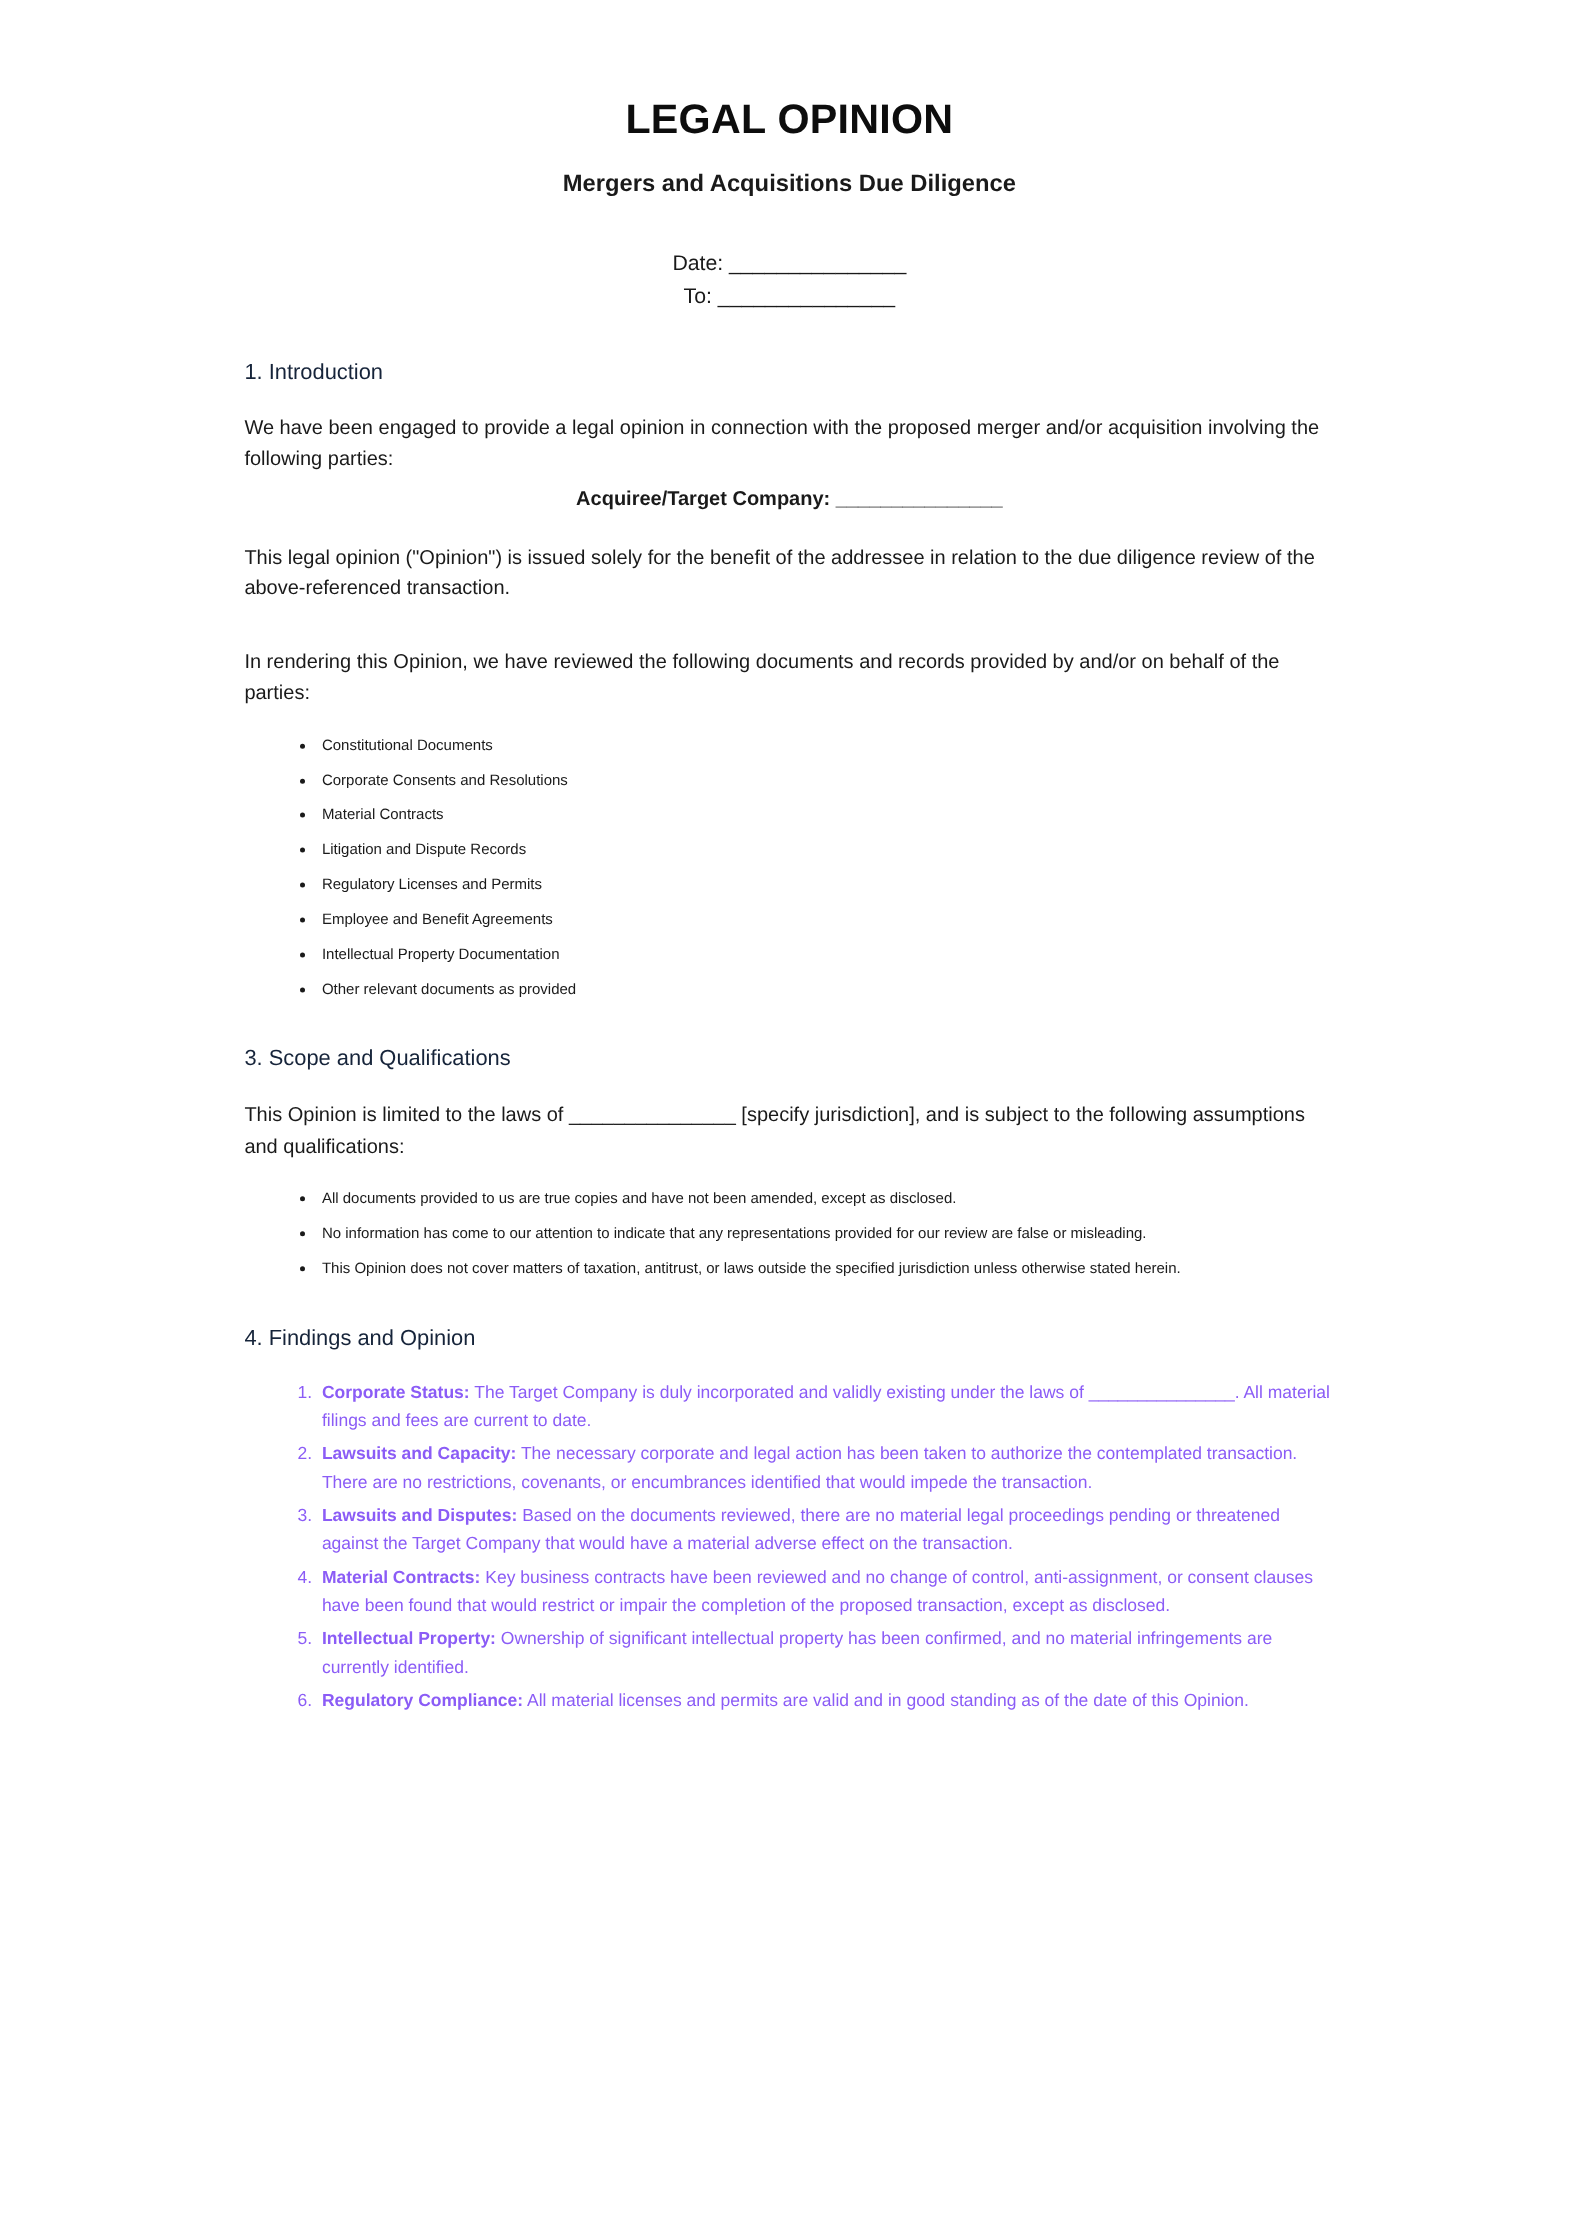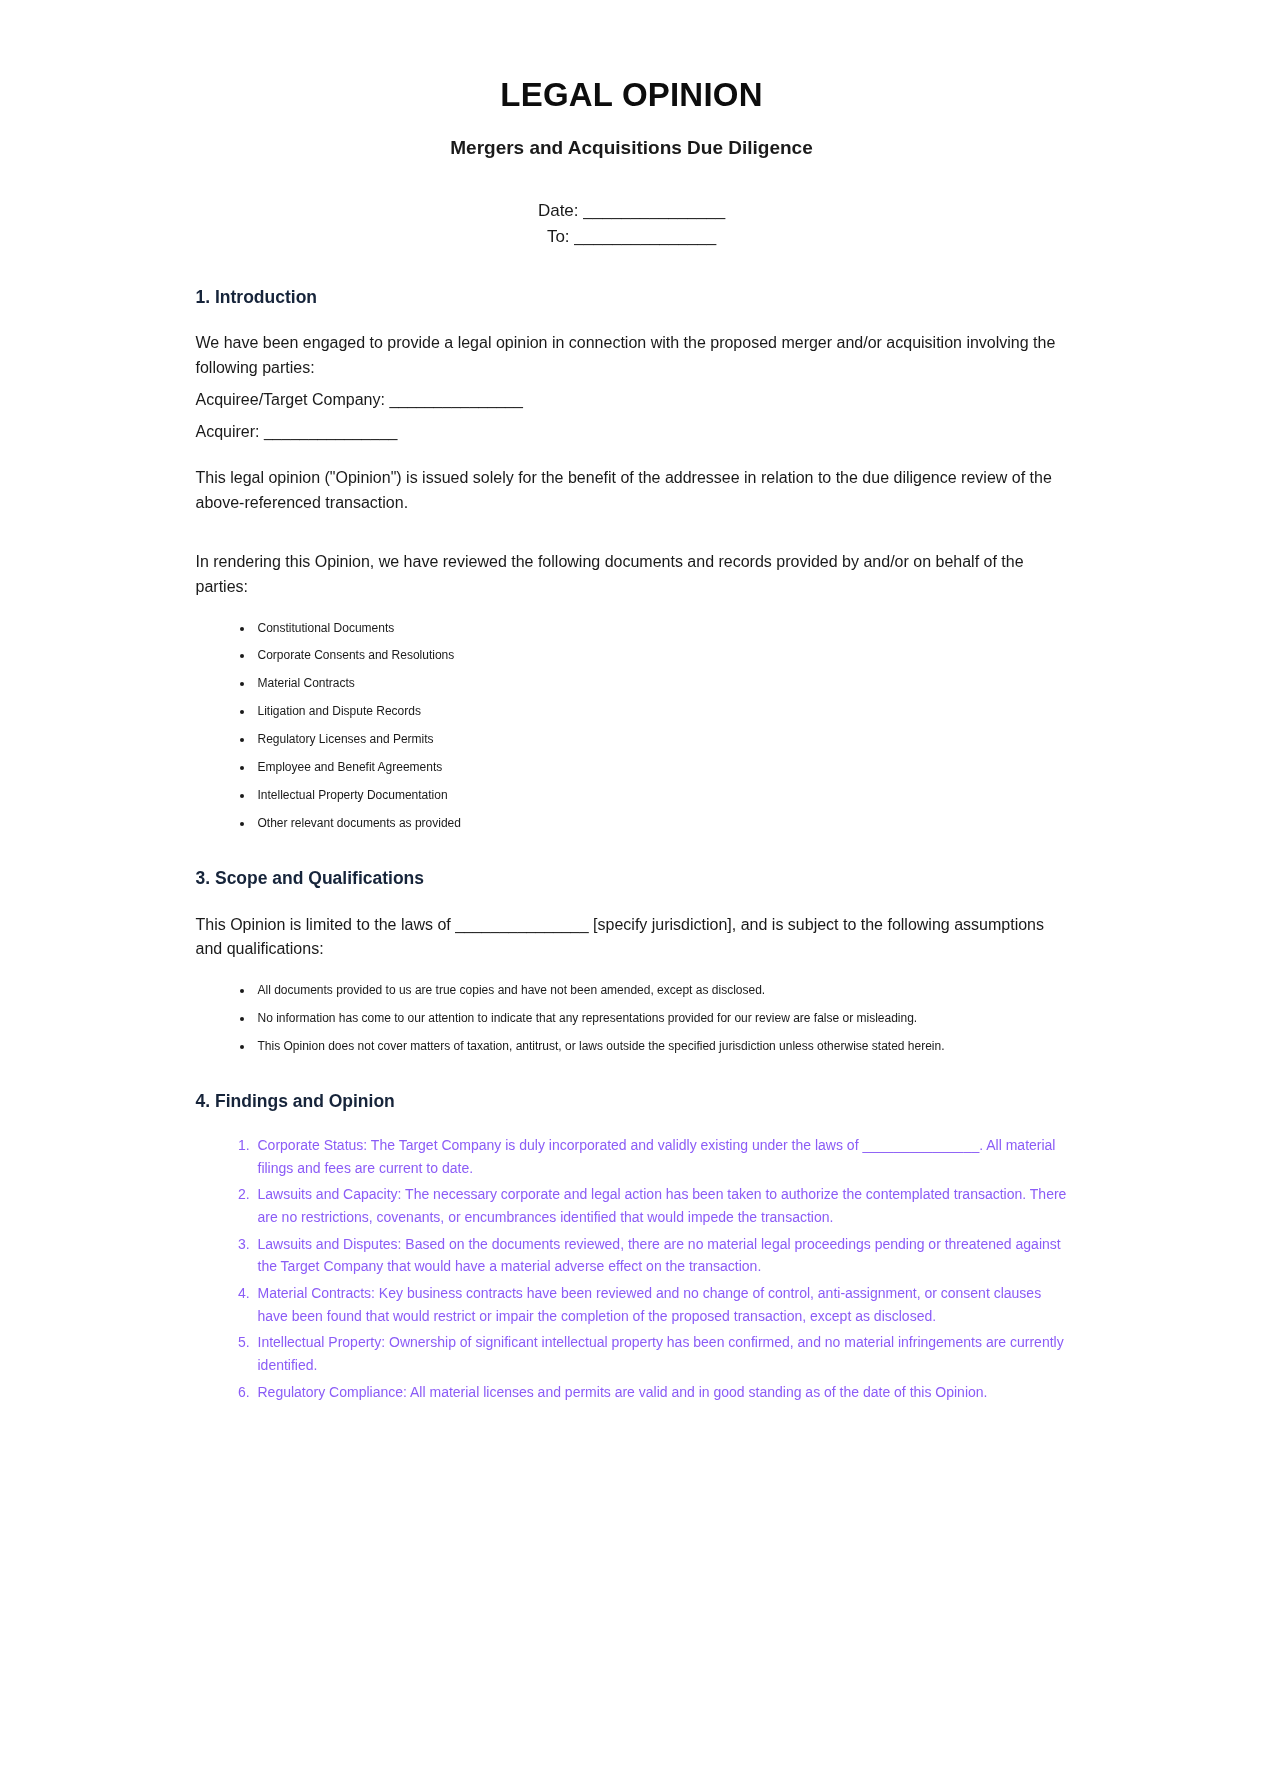--- a/index.html
+++ b/index.html
@@ -50,36 +50,37 @@
     line-height: 1.55;
     white-space: pre;
   }
 
   
   .section {
     margin-top: 34px;
   }
   .section-heading {
     font-size: 17.5px;
-    font-weight: bold;
+    font-weight: normal;
     color: #16243a;
     margin: 0 0 0 0;
     line-height: 1.4;
   }
   .para {
     font-size: 16px;
     color: #1a1a1a;
     line-height: 1.55;
     margin: 22px 0 0 0;
   }
   .para.tight {
     margin-top: 7px;
   }
   .para b, .lead {
-    font-weight: normal;
+    font-weight: bold;
+    text-align: center;
   }
 
   
   ul.bullets {
     margin: 20px 0 0 0;
     padding-left: 58px;
     list-style-type: disc;
   }
   ul.bullets li {
     font-size: 12px;
@@ -111,21 +112,20 @@
 
   <div class="meta-block">
     <div class="meta-line">Date: _______________</div>
     <div class="meta-line">To: _______________</div>
   </div>
 
   <div class="section">
     <div class="section-heading">1. Introduction</div>
     <p class="para">We have been engaged to provide a legal opinion in connection with the proposed merger and/or acquisition involving the following parties:</p>
     <p class="para tight lead">Acquiree/Target Company: _______________</p>
-    <p class="para tight lead">Acquirer: _______________</p>
     <p class="para">This legal opinion ("Opinion") is issued solely for the benefit of the addressee in relation to the due diligence review of the above-referenced transaction.</p>
   </div>
 
   <div class="section">
     <p class="para">In rendering this Opinion, we have reviewed the following documents and records provided by and/or on behalf of the parties:</p>
     <ul class="bullets">
       <li>Constitutional Documents</li>
       <li>Corporate Consents and Resolutions</li>
       <li>Material Contracts</li>
       <li>Litigation and Dispute Records</li>

